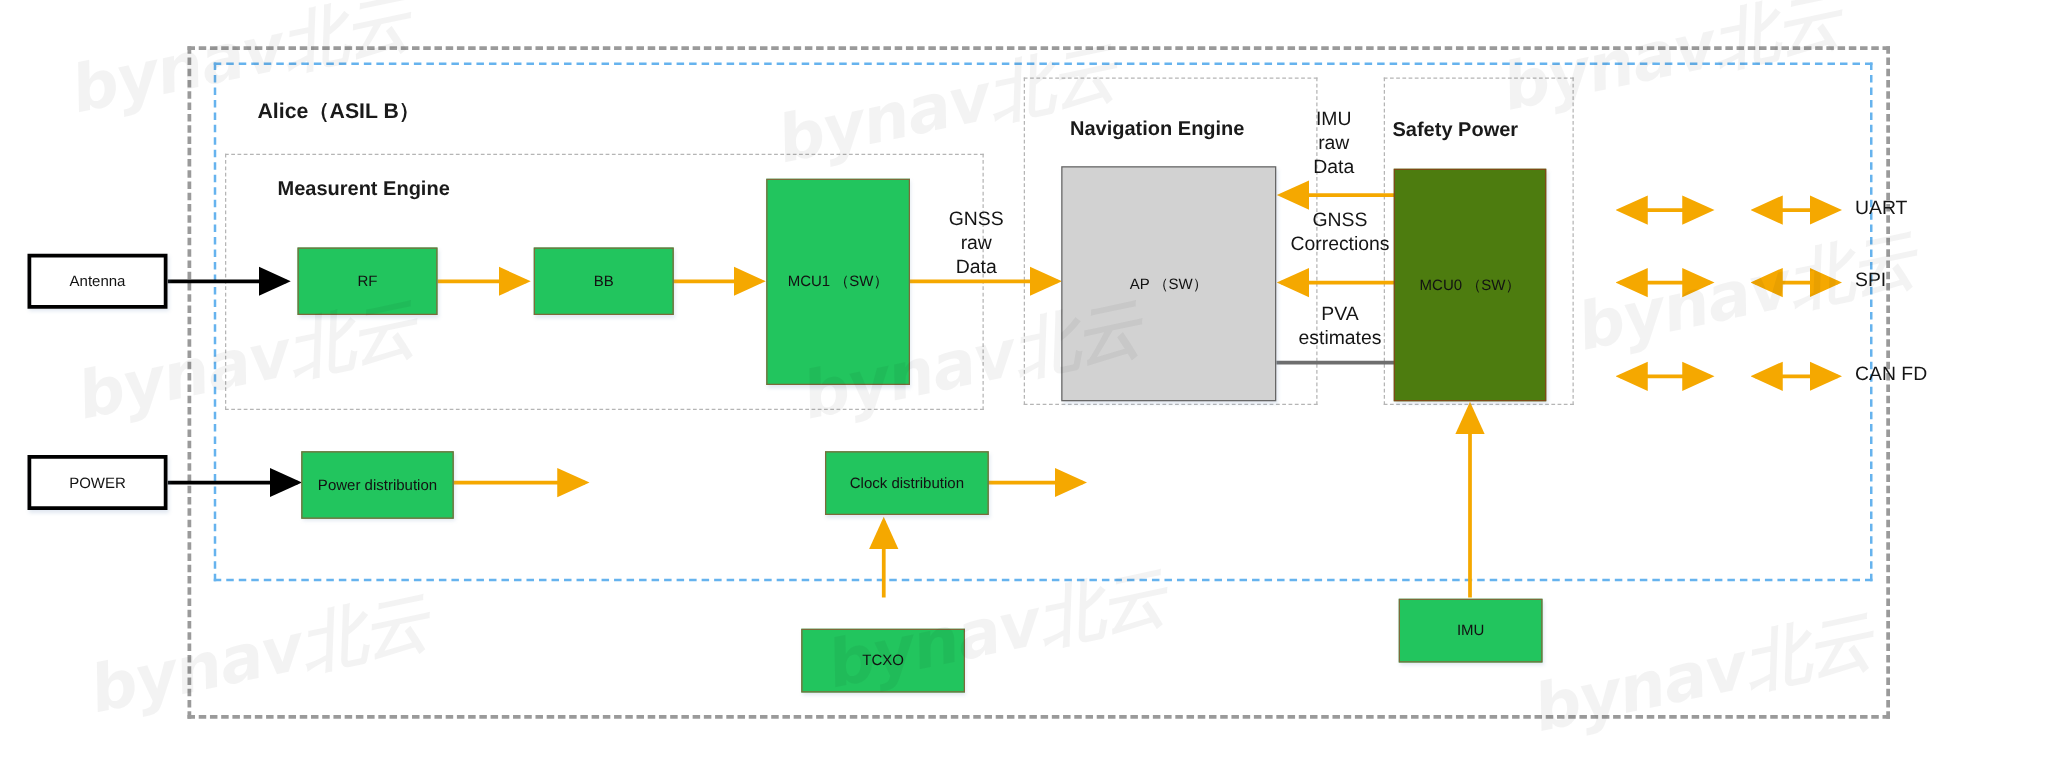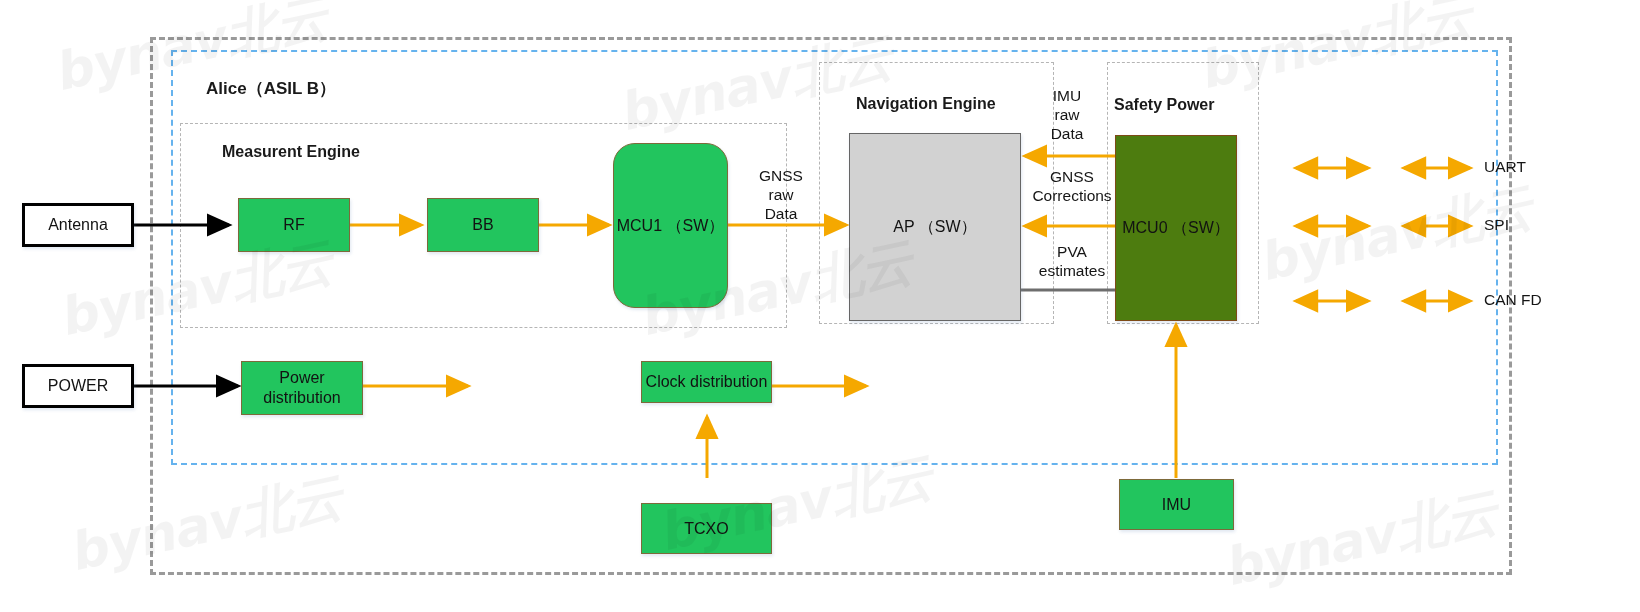--- a/index.html
+++ b/index.html
@@ -67,21 +67,21 @@
   }
 
   
   .node {
     position: absolute;
     box-sizing: border-box;
     display: flex;
     align-items: center;
     justify-content: center;
     text-align: center;
-    font-size: 16px;
+    font-size: 12px;
     line-height: 1.25;
     color: #121212;
     z-index: 4;
     box-shadow: 1px 2px 3px rgba(120,150,190,0.22);
   }
   .node.yellow {
     background: #22c55e;
     border: 1px solid #7d6a3a;
   }
   .node.orange {
@@ -194,42 +194,42 @@
   </div>
 
   <div class="node yellow" style="left:238px; top:198px; width:112px; height:54px;">
     <span>RF</span>
   </div>
 
   <div class="node yellow" style="left:427px; top:198px; width:112px; height:54px;">
     <span>BB</span>
   </div>
 
-  <div class="node yellow" style="left:613px; top:143px; width:115px; height:165px;border-radius:22px;">
+  <div class="node yellow" style="left:613px; top:143px; width:115px; height:165px;">
     <span>MCU1
 （SW）</span>
   </div>
 
   <div class="node grey" style="left:849px; top:133px; width:172px; height:188px;">
     <span>AP
 （SW）</span>
   </div>
 
   <div class="node orange" style="left:1115px; top:135px; width:122px; height:186px;">
     <span>MCU0
 （SW）</span>
   </div>
 
 
   <div class="node yellow" style="left:241px; top:361px; width:122px; height:54px;">
     <span>Power
 distribution</span>
   </div>
 
-  <div class="node yellow" style="left:641px; top:361px; width:131px; height:42px;">
+  <div class="node yellow" style="left:660px; top:361px; width:131px; height:51px;">
     <span>Clock
 distribution</span>
   </div>
 
   <div class="node yellow" style="left:641px; top:479px; width:131px; height:51px;margin-top:24px;">
     <span>TCXO</span>
   </div>
 
   <div class="node yellow" style="left:1119px; top:479px; width:115px; height:51px;">
     <span>IMU</span>

